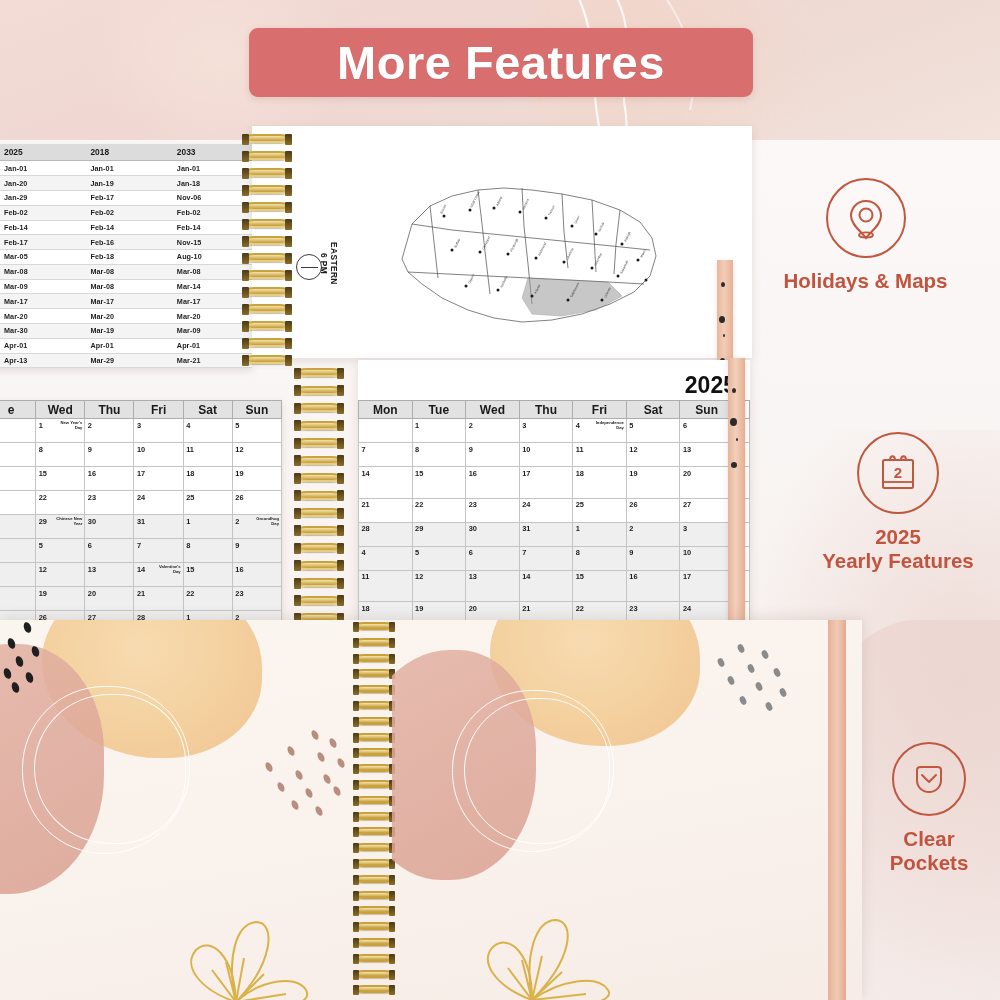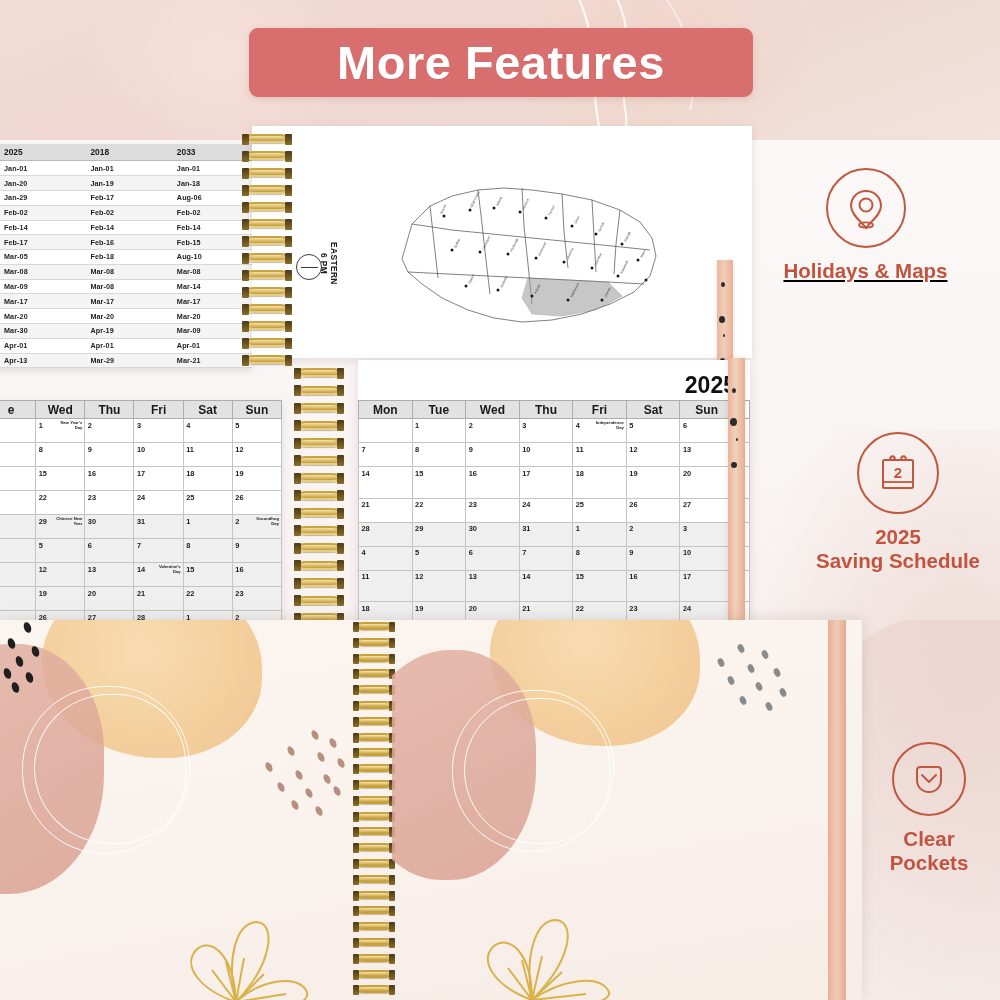--- a/index.html
+++ b/index.html
@@ -221,21 +221,21 @@
   
   .feature { position:absolute; text-align:center; }
   .ficon {
     border:2px solid #c0573f; border-radius:50%;
     display:flex; align-items:center; justify-content:center;
     margin:0 auto;
   }
   .flabel {
     color:#c1543f; font-weight:bold; line-height:1.18; margin-top:11px;
   }
-  #feat-holidays { left:763px; top:168px; width:205px;text-decoration:underline; }
+  #feat-holidays { left:763px; top:178px; width:205px; }
   #feat-holidays .ficon { width:80px; height:80px; }
   #feat-holidays .flabel { font-size:20.5px; }
   #feat-schedule { left:800px; top:432px; width:196px; }
   #feat-schedule .ficon { width:82px; height:82px; }
   #feat-schedule .flabel { font-size:20.5px; }
   #feat-pockets { left:860px; top:742px; width:138px; }
   #feat-pockets .ficon { width:74px; height:74px; }
   #feat-pockets .flabel { font-size:20.5px; }
 </style>
 </head>
@@ -275,36 +275,36 @@
             <td>Jan-01</td>
           </tr>
           <tr>
             <td>Jan-20</td>
             <td>Jan-19</td>
             <td>Jan-18</td>
           </tr>
           <tr>
             <td>Jan-29</td>
             <td>Feb-17</td>
-            <td>Aug-06</td>
+            <td>Nov-06</td>
           </tr>
           <tr>
             <td>Feb-02</td>
             <td>Feb-02</td>
             <td>Feb-02</td>
           </tr>
           <tr>
             <td>Feb-14</td>
             <td>Feb-14</td>
             <td>Feb-14</td>
           </tr>
           <tr>
             <td>Feb-17</td>
             <td>Feb-16</td>
-            <td>Feb-15</td>
+            <td>Nov-15</td>
           </tr>
           <tr>
             <td>Mar-05</td>
             <td>Feb-18</td>
             <td>Aug-10</td>
           </tr>
           <tr>
             <td>Mar-08</td>
             <td>Mar-08</td>
             <td>Mar-08</td>
@@ -319,21 +319,21 @@
             <td>Mar-17</td>
             <td>Mar-17</td>
           </tr>
           <tr>
             <td>Mar-20</td>
             <td>Mar-20</td>
             <td>Mar-20</td>
           </tr>
           <tr>
             <td>Mar-30</td>
-            <td>Apr-19</td>
+            <td>Mar-19</td>
             <td>Mar-09</td>
           </tr>
           <tr>
             <td>Apr-01</td>
             <td>Apr-01</td>
             <td>Apr-01</td>
           </tr>
           <tr>
             <td>Apr-13</td>
             <td>Mar-29</td>
@@ -1030,21 +1030,21 @@
     <svg width="48" height="48" viewBox="0 0 48 48">
       <rect x="9" y="11" width="30" height="28" rx="1.5" fill="none" stroke="#c0573f" stroke-width="2"></rect>
       <line x1="9" y1="33" x2="39" y2="33" stroke="#c0573f" stroke-width="1.8"></line>
       <path d="M16 11 C 16 6, 21 6, 21 11" fill="none" stroke="#c0573f" stroke-width="2"></path>
       <path d="M27 11 C 27 6, 32 6, 32 11" fill="none" stroke="#c0573f" stroke-width="2"></path>
       <text x="24" y="29" font-size="15" font-weight="bold" fill="#c0573f" font-family="Liberation Sans, sans-serif" text-anchor="middle">2</text>
     </svg>
   </div>
   <div class="flabel">
     <span>2025</span><br>
-    <span>Saving Schedule</span>
+    <span>Yearly Features</span>
   </div>
 </div>
 
 <div class="feature" id="feat-pockets">
   <div class="ficon">
     <svg width="42" height="42" viewBox="0 0 42 42">
       <path d="M9 12 C 9 10, 10.5 9, 12.5 9 L 29.5 9 C 31.5 9, 33 10, 33 12 L 33 22
                C 33 29, 28 34, 21 34 C 14 34, 9 29, 9 22 Z" fill="none" stroke="#c0573f" stroke-width="2"></path>
       <path d="M14 17 L 21 24 L 28 17" fill="none" stroke="#c0573f" stroke-width="2" stroke-linecap="round" stroke-linejoin="round"></path>
     </svg>

